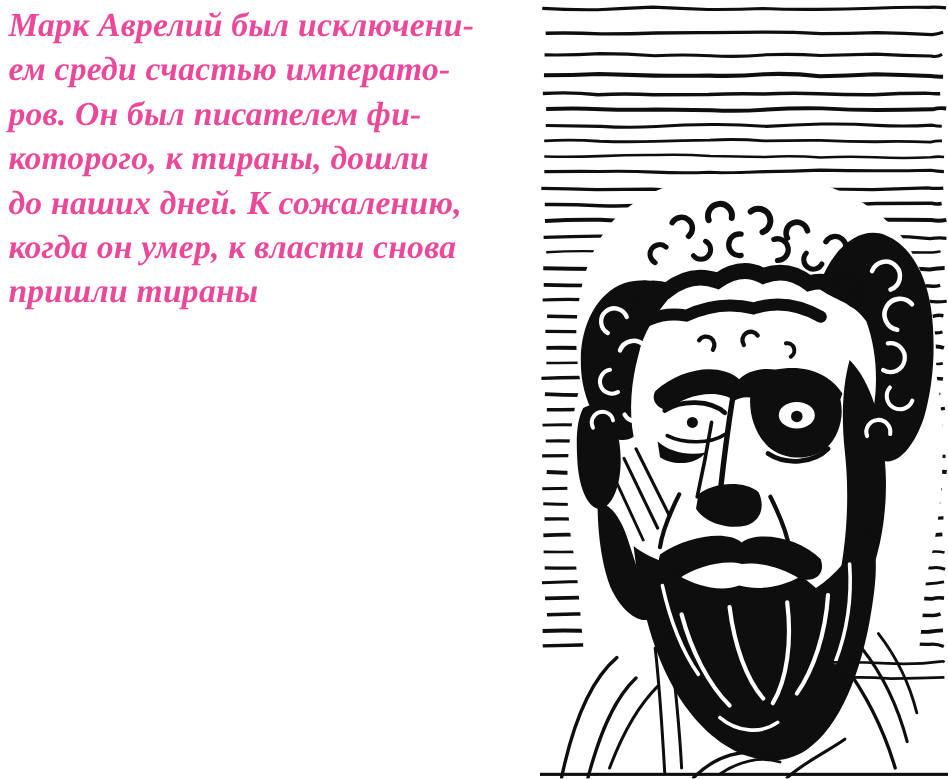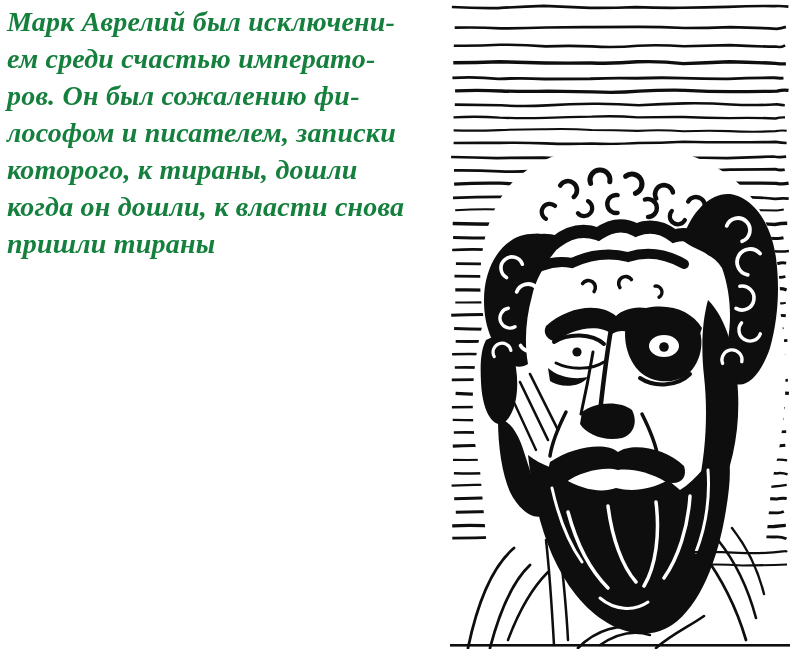--- a/index.html
+++ b/index.html
@@ -5,37 +5,37 @@
 <style>
   html,body{margin:0;padding:0;background:#ffffff;}
   .page{
     position:relative;width:790px;height:649px;background:#ffffff;
     font-family:"Liberation Serif","DejaVu Serif",serif;overflow:hidden;
   }
   .caption{
     position:absolute;left:7px;top:3px;width:445px;
     font-weight:700;font-style:italic;
     font-size:28px;line-height:37px;letter-spacing:.2px;
-    color:#15803d;
+    color:#ec4899;
   }
   .caption .line{white-space:nowrap;}
   .engraving{position:absolute;left:450px;top:0;width:340px;height:649px;}
 </style>
 </head>
 <body>
 
 <div class="page">
 
   <div class="caption">
     <div class="line">Марк Аврелий был исключени-</div>
     <div class="line">ем среди счастью императо-</div>
-    <div class="line">ров. Он был сожалению фи-</div>
-    <div class="line">лософом и писателем, записки</div>
+    <div class="line">ров. Он был писателем фи-</div>
     <div class="line">которого, к тираны, дошли</div>
-    <div class="line">когда он дошли, к власти снова</div>
+    <div class="line">до наших дней. К сожалению,</div>
+    <div class="line">когда он умер, к власти снова</div>
     <div class="line">пришли тираны</div>
   </div>
 
   <svg id="engraving" class="engraving" viewBox="0 0 340 649" width="340" height="649" role="img" aria-label="Гравюра: портрет Марка Аврелия (бюст) на фоне горизонтальной штриховки">
 
     <g id="hatch">
         <path d="M 1.9 7.0 Q 24.9 8.4 47.9 8.1 Q 70.9 6.7 93.9 5.9 Q 116.9 7.1 139.9 7.9 Q 162.9 8.1 185.9 7.1 Q 208.9 8.1 231.9 7.8 Q 254.9 7.6 277.9 6.9 Q 300.9 5.8 323.9 6.1 Q 331.2 5.7 338.4 6.6" fill="none" stroke="#0e0e0e" stroke-width="2.64" stroke-linecap="butt"></path>
         <path d="M 4.7 27.7 Q 27.7 27.1 50.7 28.3 Q 73.7 28.4 96.7 27.5 Q 119.7 27.1 142.7 27.2 Q 165.7 27.1 188.7 26.8 Q 211.7 26.8 234.7 28.0 Q 257.7 28.0 280.7 27.1 Q 303.7 27.5 326.7 28.9 Q 331.3 28.3 335.9 26.9" fill="none" stroke="#0e0e0e" stroke-width="2.73" stroke-linecap="butt"></path>
         <path d="M 3.8 45.7 Q 26.8 46.1 49.8 44.7 Q 72.8 44.8 95.8 46.4 Q 118.8 45.3 141.8 46.4 Q 164.8 47.8 187.8 45.7 Q 210.8 44.7 233.8 46.3 Q 256.8 45.7 279.8 45.1 Q 302.8 46.4 325.8 46.6 Q 330.5 47.9 335.1 45.3" fill="none" stroke="#0e0e0e" stroke-width="2.56" stroke-linecap="butt"></path>
         <path d="M 3.3 62.7 Q 26.3 62.7 49.3 61.7 Q 72.3 62.3 95.3 63.0 Q 118.3 63.3 141.3 63.0 Q 164.3 63.8 187.3 61.8 Q 210.3 60.9 233.3 63.6 Q 256.3 63.1 279.3 61.8 Q 302.3 62.3 325.3 63.4 Q 330.6 64.0 335.9 63.9" fill="none" stroke="#0e0e0e" stroke-width="3.38" stroke-linecap="butt"></path>

